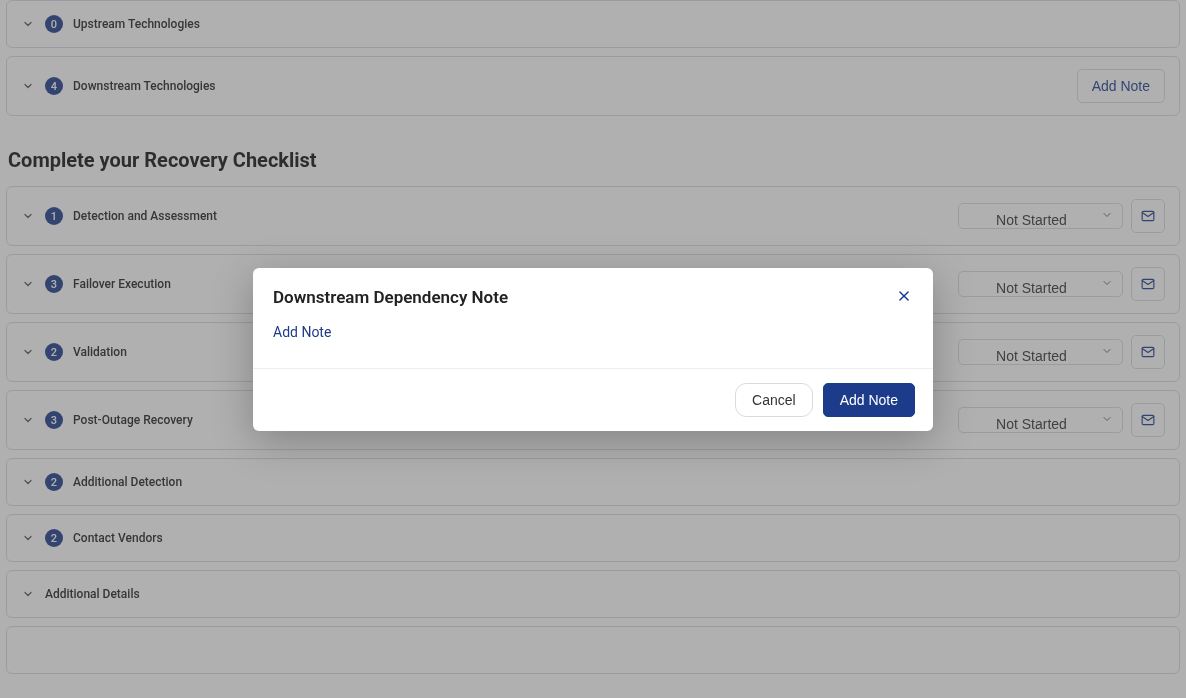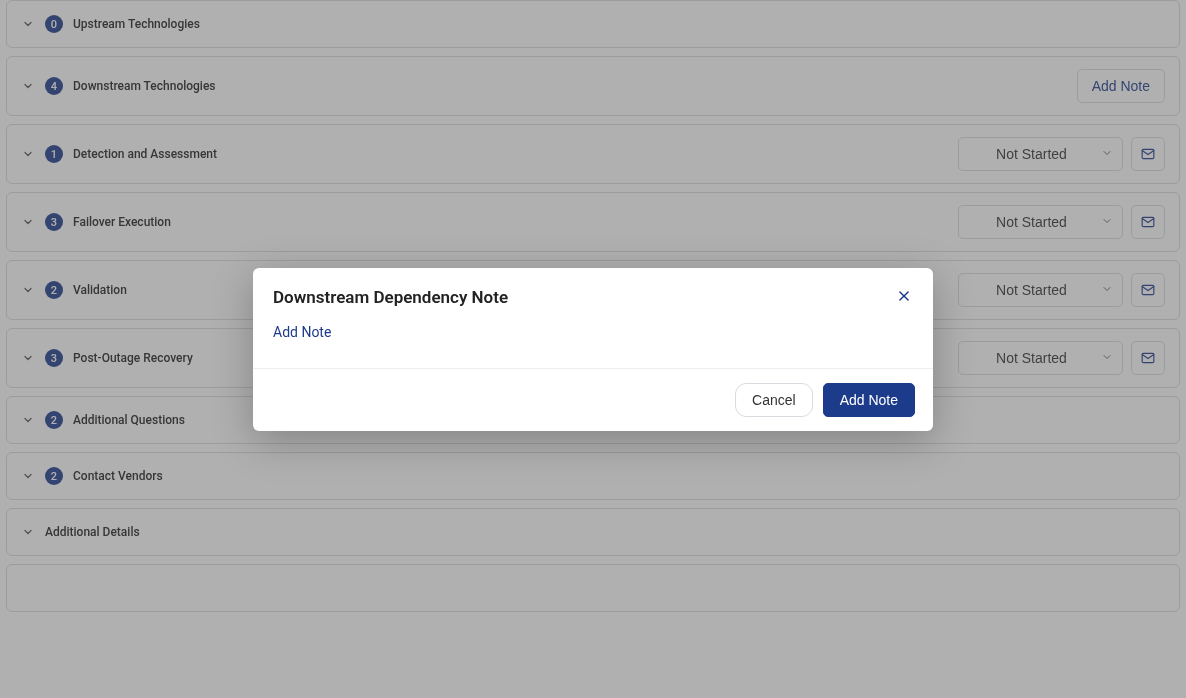--- a/index.html
+++ b/index.html
@@ -74,21 +74,21 @@
       padding: 8px 14px;
       border-radius: 5px;
       font-size: 14px;
       cursor: pointer;
     }
 
     .status-select {
       border: 1px solid #d8dbe0;
       background: #fff;
       color: #333;
-      padding: 8px 30px 8px 12px;
+      padding: 8px 30px 0 12px;
       border-radius: 5px;
       font-size: 14px;
       min-width: 165px;
       appearance: none;
       cursor: pointer;
       position: relative;
     }
     .select-wrap { position: relative; }
     .select-caret {
       position: absolute;
@@ -214,20 +214,21 @@
             <polyline points="6 9 12 15 18 9"></polyline>
           </svg>
         </span>
         <span class="count-badge">4</span>
         <span class="panel-title">Downstream Technologies</span>
       </div>
       <div class="panel-right">
         <button class="btn-outline">Add Note</button>
       </div>
     </div>
+    <h2 class="section-title">Complete your Recovery Checklist</h2>
     <div class="panel">
       <div class="panel-left">
         <span class="chevron-icon">
           <svg viewBox="0 0 24 24" fill="none" stroke="currentColor" stroke-width="2.5" stroke-linecap="round" stroke-linejoin="round">
             <polyline points="6 9 12 15 18 9"></polyline>
           </svg>
         </span>
         <span class="count-badge">1</span>
         <span class="panel-title">Detection and Assessment</span>
       </div>
@@ -310,21 +311,21 @@
       </div>
     </div>
     <div class="panel">
       <div class="panel-left">
         <span class="chevron-icon">
           <svg viewBox="0 0 24 24" fill="none" stroke="currentColor" stroke-width="2.5" stroke-linecap="round" stroke-linejoin="round">
             <polyline points="6 9 12 15 18 9"></polyline>
           </svg>
         </span>
         <span class="count-badge">2</span>
-        <span class="panel-title">Additional Questions</span>
+        <span class="panel-title">Additional Detection</span>
       </div>
     </div>
     <div class="panel">
       <div class="panel-left">
         <span class="chevron-icon">
           <svg viewBox="0 0 24 24" fill="none" stroke="currentColor" stroke-width="2.5" stroke-linecap="round" stroke-linejoin="round">
             <polyline points="6 9 12 15 18 9"></polyline>
           </svg>
         </span>
         <span class="count-badge">2</span>

